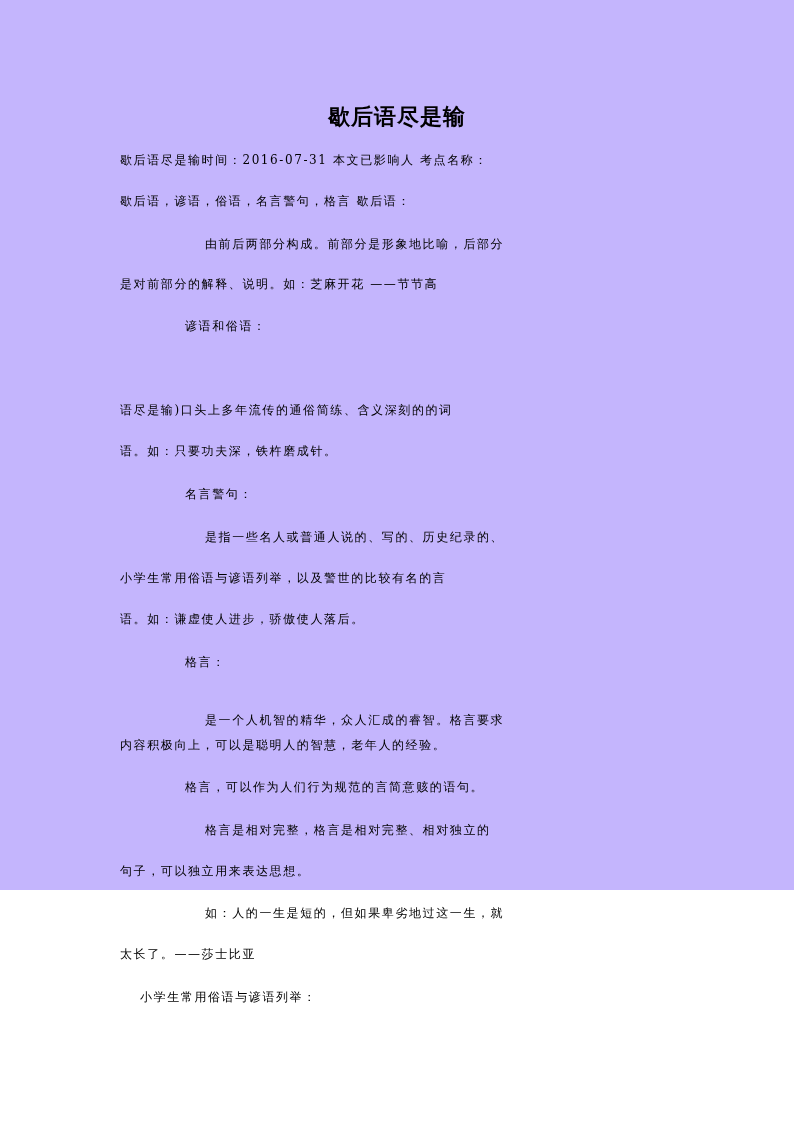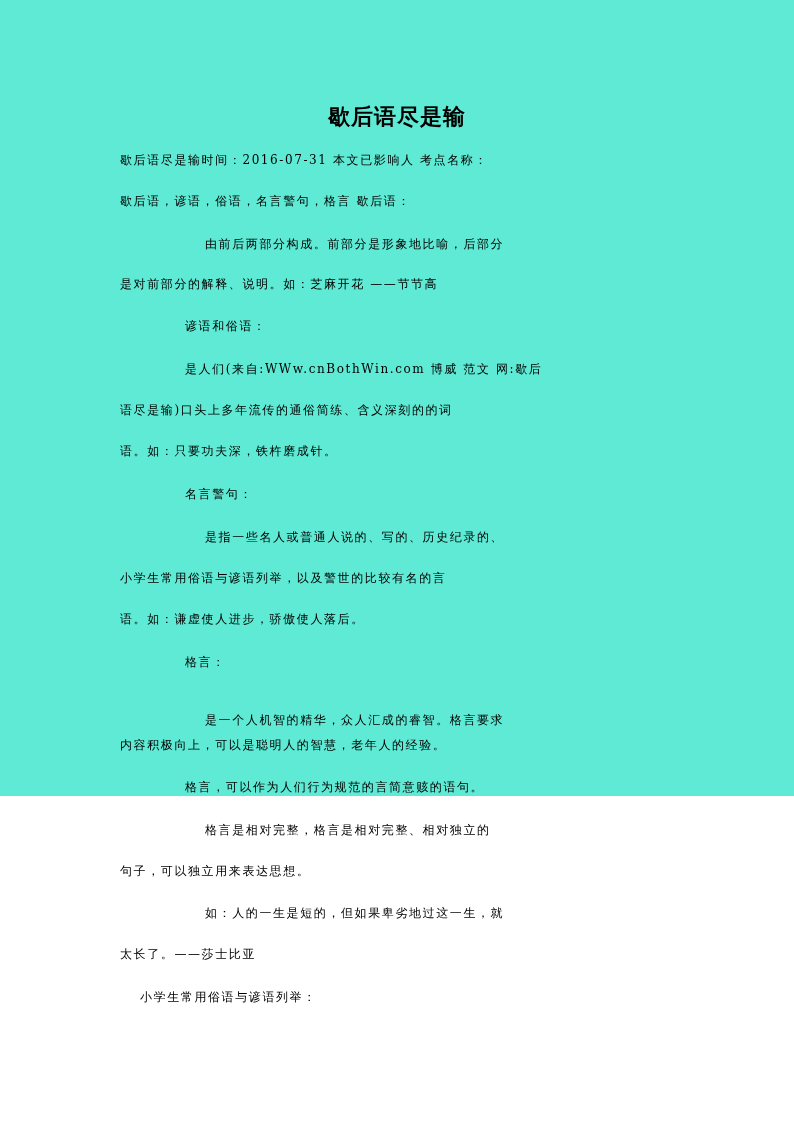--- a/index.html
+++ b/index.html
@@ -13,22 +13,22 @@
       position: relative;
       overflow: hidden;
       color: #000000;
       font-family: "DejaVu Serif", "Liberation Serif", serif;
     }
     .page {
       position: absolute;
       left: 0;
       top: 0;
       width: 794px;
-      height: 796px;
-      background: #5eead4;
+      height: 890px;
+      background: #c4b5fd;
     }
     .title {
       position: absolute;
       left: 0;
       top: 100px;
       width: 794px;
       text-align: center;
       font-size: 22px;
       font-weight: bold;
       letter-spacing: 1px;
@@ -46,21 +46,20 @@
 <body>
 
 <div class="page">
   <div class="title">歇后语尽是输</div>
 
   <div class="line" style="left:120px; top:146px;">歇后语尽是输时间：2016-07-31 本文已影响人  考点名称：</div>
   <div class="line" style="left:120px; top:187px;">歇后语，谚语，俗语，名言警句，格言      歇后语：</div>
   <div class="line" style="left:205px; top:230px;">由前后两部分构成。前部分是形象地比喻，后部分</div>
   <div class="line" style="left:120px; top:270px;">是对前部分的解释、说明。如：芝麻开花 ——节节高</div>
   <div class="line" style="left:185px; top:312px;">谚语和俗语：</div>
-  <div class="line" style="left:185px; top:355px;">是人们(来自:WWw.cnBothWin.com 博威 范文 网:歇后</div>
   <div class="line" style="left:120px; top:396px;">语尽是输)口头上多年流传的通俗简练、含义深刻的的词</div>
   <div class="line" style="left:120px; top:437px;">语。如：只要功夫深，铁杵磨成针。</div>
   <div class="line" style="left:185px; top:480px;">名言警句：</div>
   <div class="line" style="left:205px; top:523px;">是指一些名人或普通人说的、写的、历史纪录的、</div>
   <div class="line" style="left:120px; top:564px;">小学生常用俗语与谚语列举，以及警世的比较有名的言</div>
   <div class="line" style="left:120px; top:605px;">语。如：谦虚使人进步，骄傲使人落后。</div>
   <div class="line" style="left:185px; top:648px;">格言：</div>
   <div class="line" style="left:205px; top:690px;margin-top:16px;">是一个人机智的精华，众人汇成的睿智。格言要求</div>
   <div class="line" style="left:120px; top:731px;">内容积极向上，可以是聪明人的智慧，老年人的经验。</div>
   <div class="line" style="left:185px; top:773px;">格言，可以作为人们行为规范的言简意赅的语句。</div>

